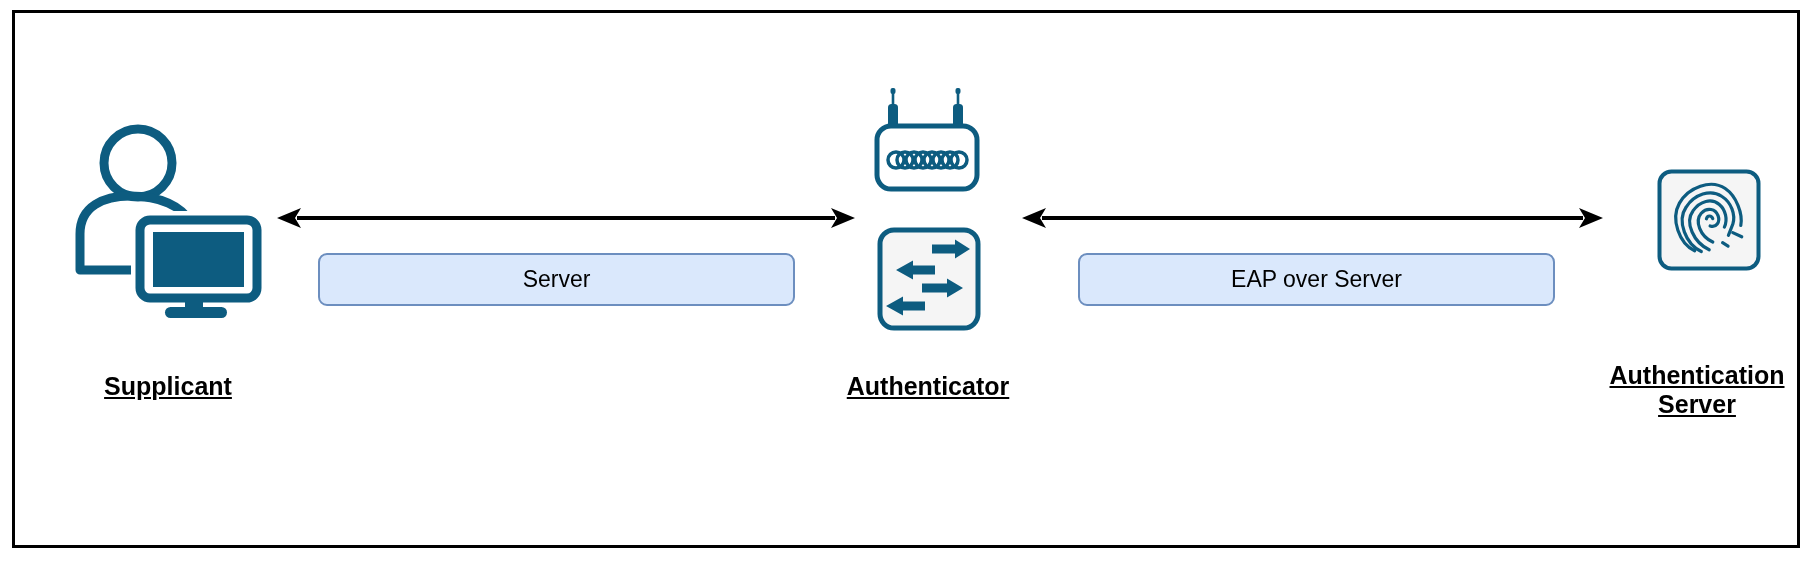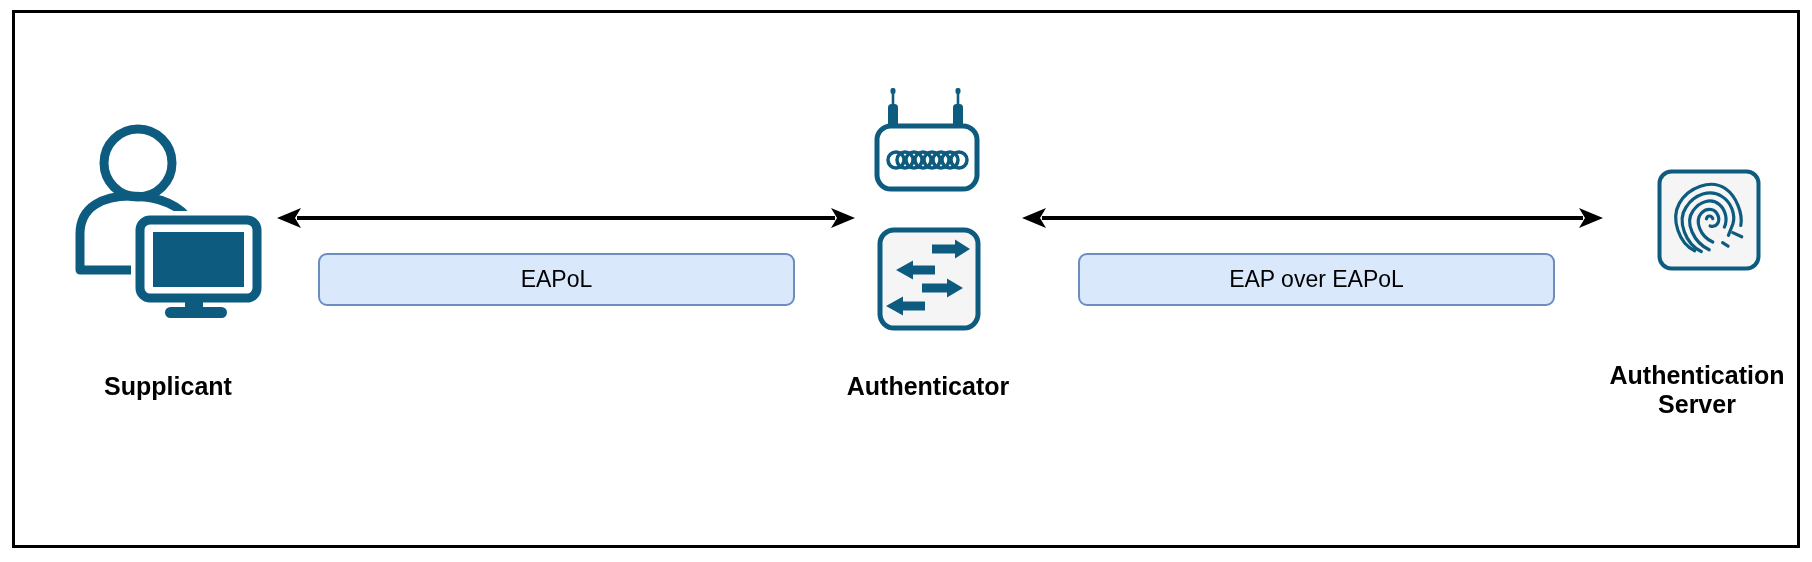--- a/index.html
+++ b/index.html
@@ -22,21 +22,21 @@
   }
   .abs{position:absolute;}
   .edge-label{
     position:absolute;top:253px;width:477px;height:53px;box-sizing:border-box;
     background:var(--label_box_fill);border:2px solid var(--label_box_border);
     border-radius:9px;display:flex;align-items:center;justify-content:center;
     font-size:23px;color:var(--text_color);
   }
   .node-label{
     position:absolute;text-align:center;font-weight:bold;font-size:25px;
-    line-height:29px;color:var(--text_color);
+    line-height:29px;color:var(--text_color);text-decoration:underline;
   }
   
   .stk{stroke:var(--icon_color);fill:none;}
   .fil{fill:var(--icon_color);stroke:none;}
   .panel{fill:var(--panel_fill);stroke:var(--icon_color);}
   .whbg{fill:#ffffff;stroke:#ffffff;}
   .whfill{fill:#ffffff;stroke:var(--icon_color);}
   .aline{stroke:var(--arrow_color);fill:none;}
   .ahead{fill:var(--arrow_color);stroke:none;}
 </style>
@@ -109,23 +109,23 @@
       <path d="M -18,27 C -30,15 -31,-10 -17,-20 C -5,-29 12,-29 20,-18 C 27,-9 27,4 21,12 L 13,21"></path>
       <path d="M -10,28 C -22,16 -24,-6 -12,-14 C -2,-21 10,-20 15,-11 C 19,-4 18,6 12,12"></path>
       <path d="M -4,22 C -14,12 -14,-4 -5,-9 C 3,-13 10,-8 10,-1 C 10,6 4,10 -1,6"></path>
       <path d="M -2,-2 C 0,-5 4,-4 4,0"></path>
       <path d="M 18,20 L 25,27"></path>
       <path d="M 5,26 L 9,31"></path>
     </g>
   </svg>
 
   <div class="edge-label" style="left:318px">
-    <span>EAPoL</span>
+    <span>Server</span>
   </div>
   <div class="edge-label" style="left:1078px">
-    <span>EAP over EAPoL</span>
+    <span>EAP over Server</span>
   </div>
 
   <div class="node-label" style="left:43px;top:372px;width:250px">Supplicant</div>
   <div class="node-label" style="left:1597px;top:361px;width:200px">Authentication Server</div>
   <div class="node-label" style="left:803px;top:372px;width:250px">Authenticator</div>
 
 </div>
 
 </body></html>

